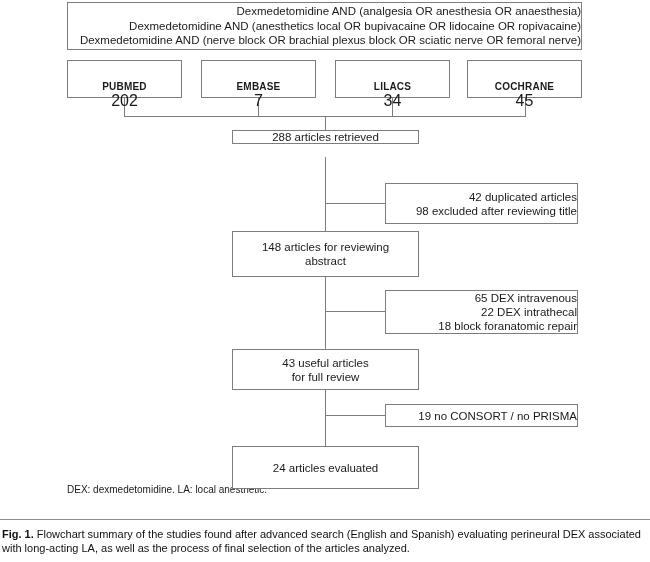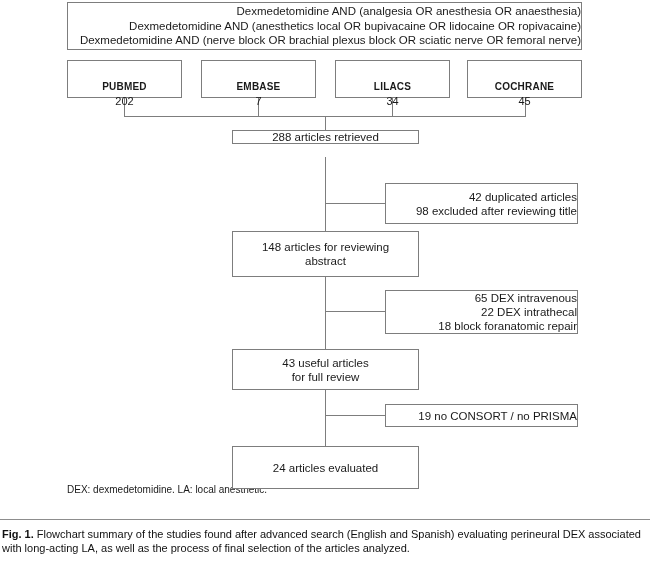--- a/index.html
+++ b/index.html
@@ -45,21 +45,21 @@
     padding-left: 9px;
     justify-content: center;
   }
   #search-box .line { line-height: 14.5px; font-size: 11.5px; }
 
   
   .db-box {
     top: 60px; width: 115px; height: 38px;
   }
   .db-box .db-name { font-weight: bold; font-size: 10px; letter-spacing: .2px; margin-top: 29px; }
-  .db-box .db-count { font-weight: normal; font-size: 11px; }
+  .db-box .db-count { font-weight: normal; font-size: 16px; }
 
   
   .vline, .hline {
     position: absolute;
     background: #7d7d7d;
     z-index: 1;
   }
   .vline { width: 1px; }
   .hline { height: 1px; }
 

